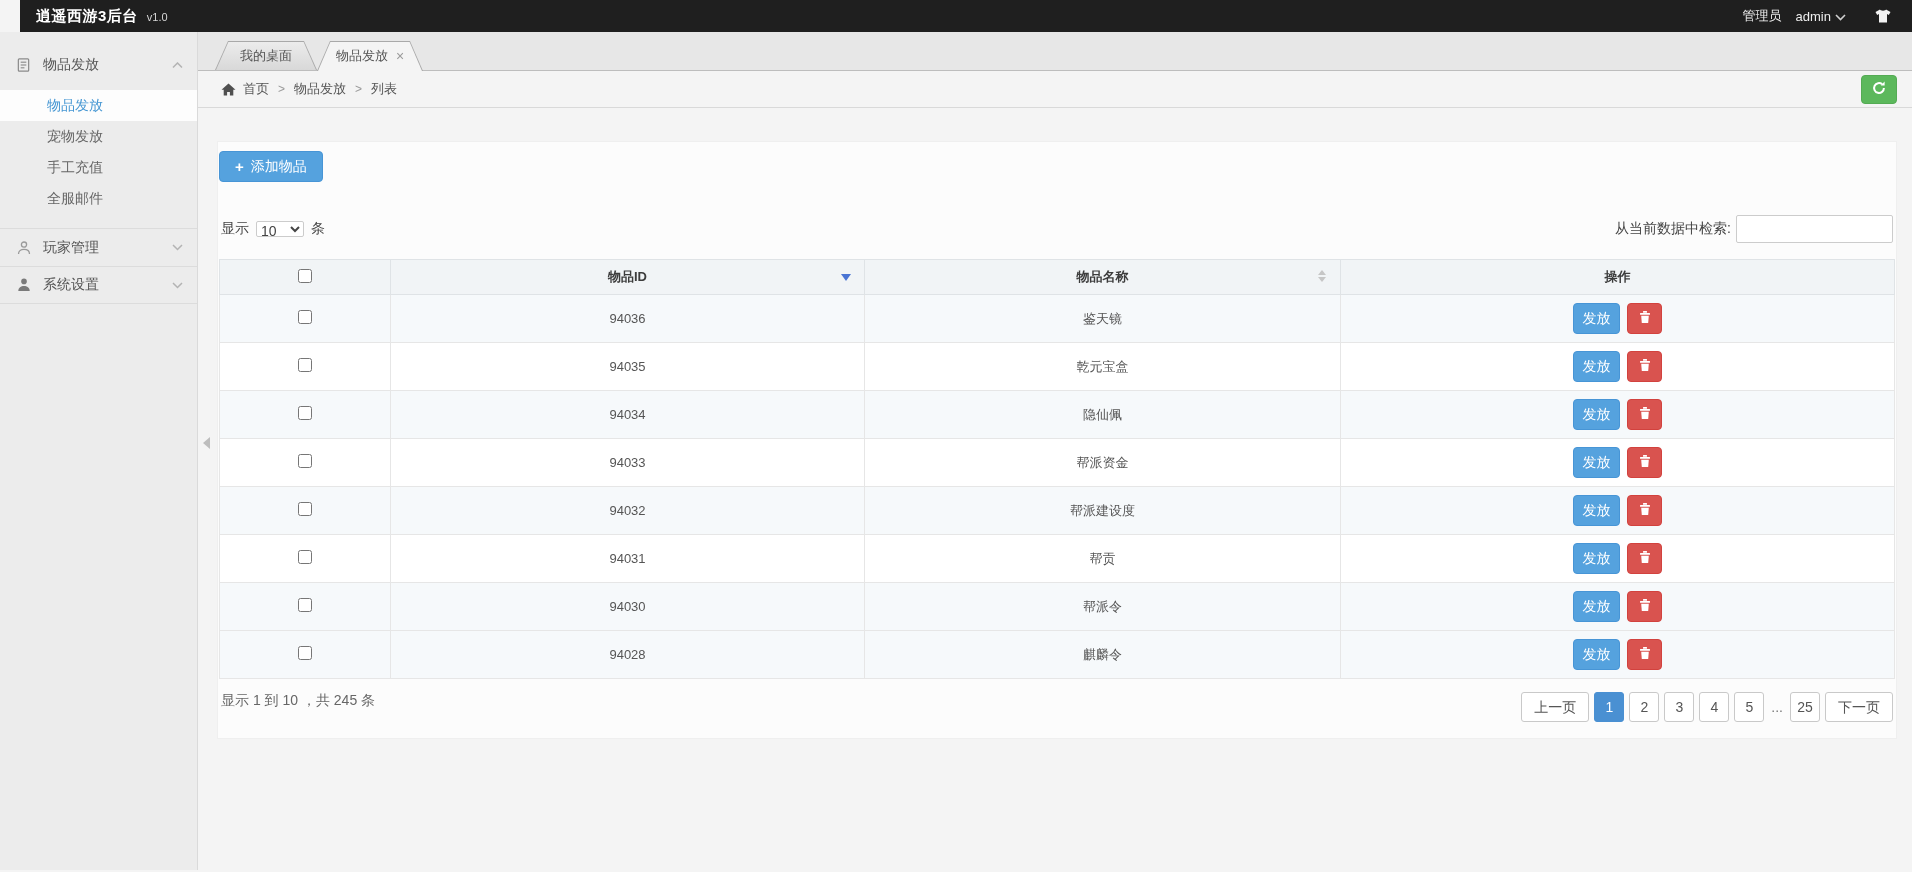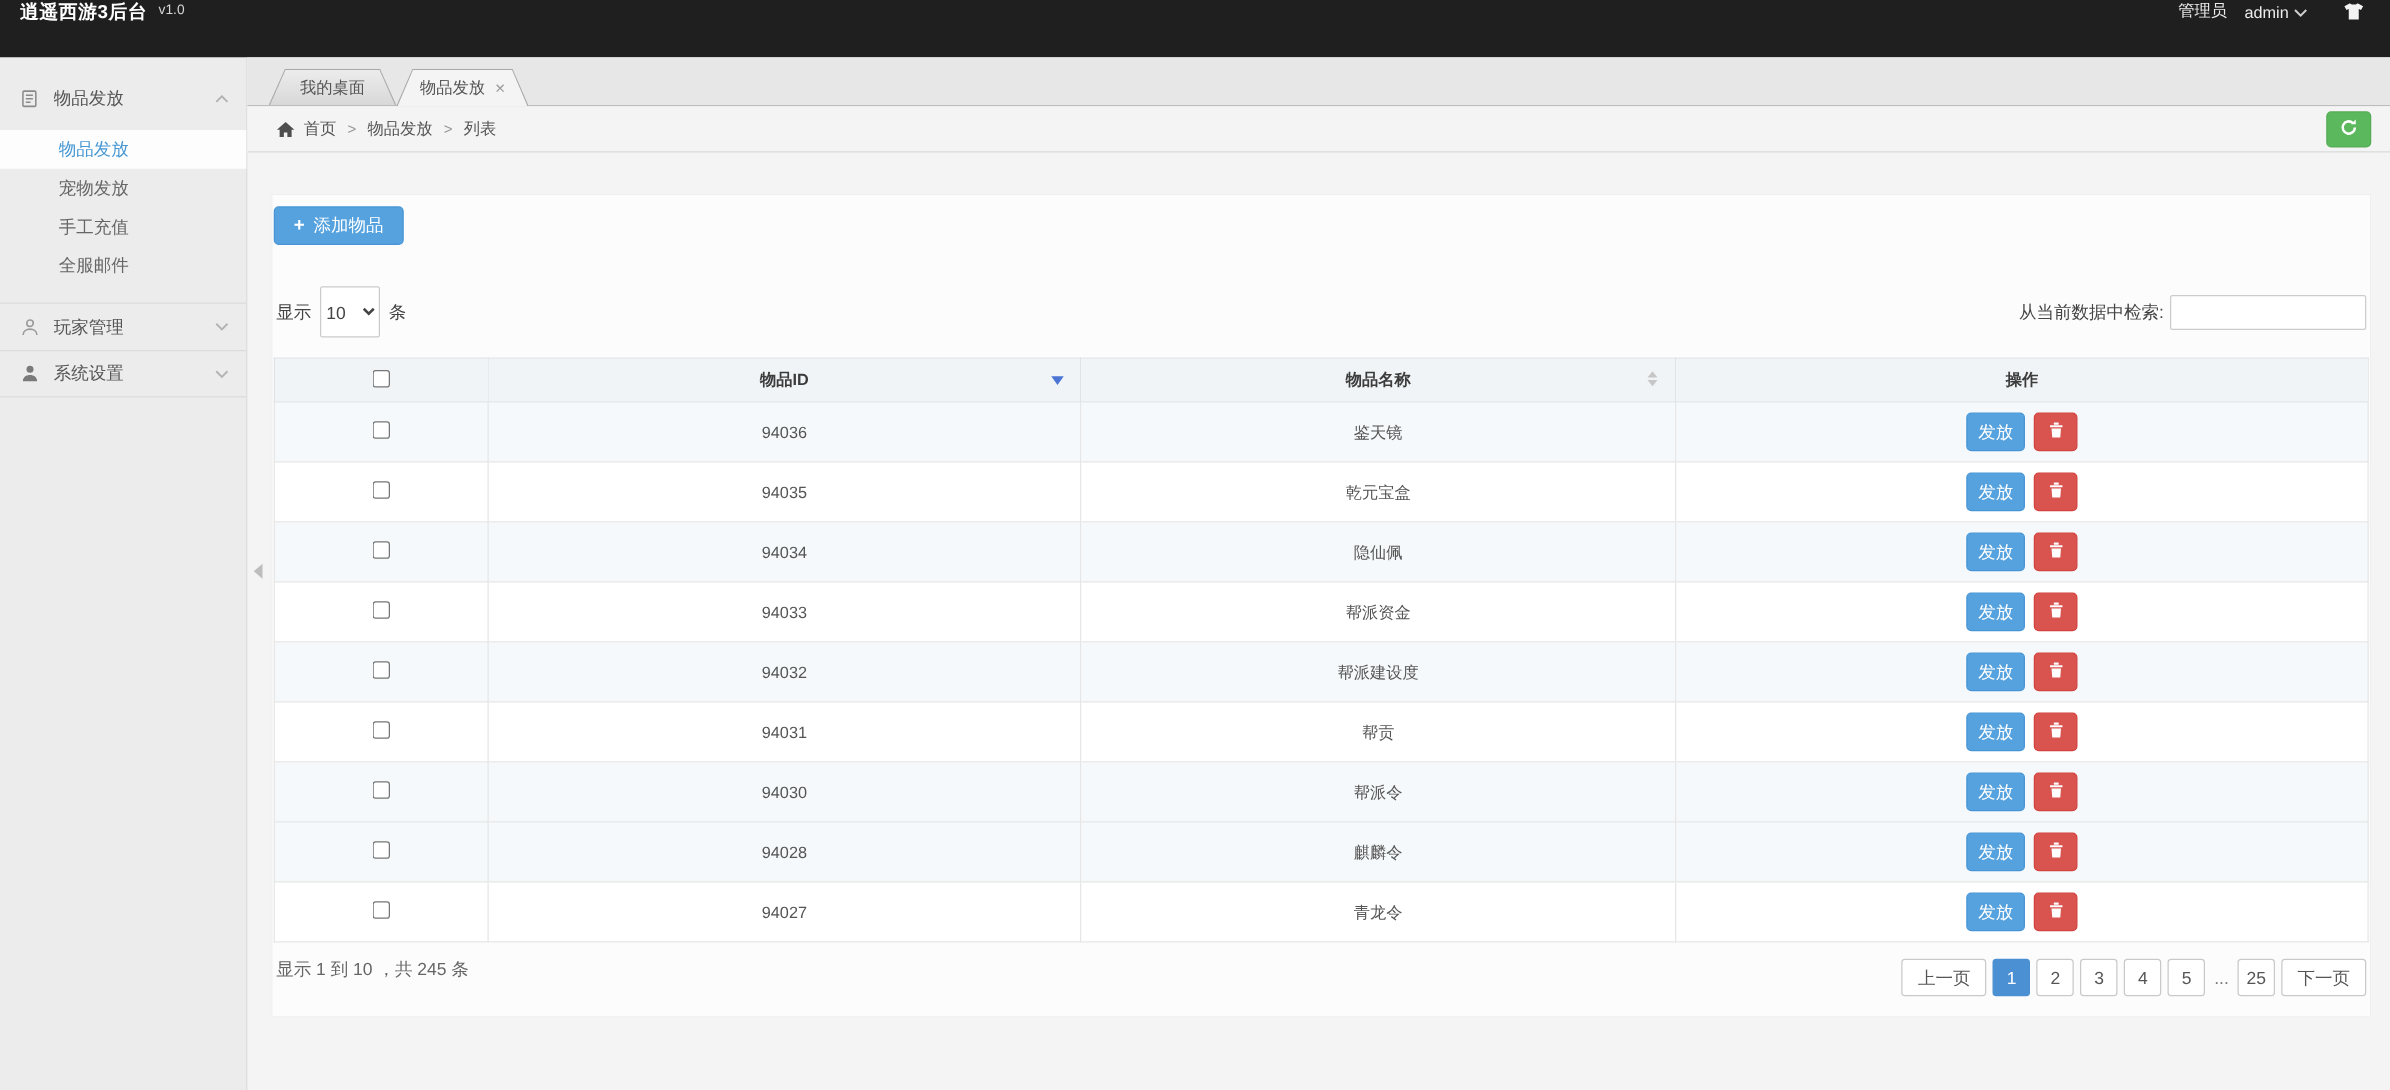--- a/index.html
+++ b/index.html
@@ -1,20 +1,20 @@
 <!DOCTYPE html>
 <html><head>
 <meta charset="utf-8">
 <style>
   * { margin:0; padding:0; box-sizing:border-box; }
   html,body { width:1912px; height:872px; overflow:hidden; }
   body { font-family:"Liberation Sans","DejaVu Sans",sans-serif; background:#f4f4f4; color:#555; }
 
   
-  .topbar { height:46px; background:#1f1f1f; display:flex; align-items:flex-start; padding:0 20px 0 16px; color:#fff; }
+  .topbar { height:32px; background:#1f1f1f; display:flex; align-items:center; padding:0 20px 0 16px; color:#fff;margin-left:20px; }
   .brand { font-size:15px; font-weight:bold; letter-spacing:.5px; }
   .version { font-size:11px; color:#d6d6d6; margin-left:9px; margin-top:2px; }
   .topbar-right { margin-left:auto; display:flex; align-items:center; gap:6px; font-size:13px; color:#ededed; }
   .user-menu { display:flex; align-items:center; gap:4px; cursor:pointer; margin-left:8px; }
   .shirt-wrap { margin-left:22px; display:flex; align-items:center; cursor:pointer; }
 
   
   .shell { display:flex; height:838px; position:relative; }
 
   
@@ -52,21 +52,21 @@
 
   
   .content { flex:1; padding:33px 15px 0 19px; }
   .panel { background:#fcfcfc; border:1px solid #efefef; padding:9px 1px 16px; }
   .toolbar { padding:0 0 9px 0; }
   .add-btn { display:inline-flex; align-items:center; gap:7px; height:31px; padding:0 15px; background:#55a2de; border:1px solid #4795d6; border-radius:4px; color:#fff; font-size:14px; cursor:pointer; font-family:inherit; }
   .add-btn .plus { font-size:15px; font-weight:bold; line-height:1; margin-top:-1px; }
 
   .controls-row { display:flex; align-items:center; margin-top:24px; font-size:14px; color:#444; padding:0 2px; }
   .show-wrap { display:flex; align-items:center; gap:7px; }
-  .page-size { width:48px; height:41px; font-size:14px; color:#444; border:1px solid #ccc; background:#fff; border-radius:2px; font-family:inherit; }
+  .page-size { width:48px; height:16px; font-size:14px; color:#444; border:1px solid #ccc; background:#fff; border-radius:2px; font-family:inherit; }
   .search-wrap { margin-left:auto; display:flex; align-items:center; gap:5px; }
   .search-input { width:157px; height:28px; border:1px solid #ccc; border-radius:2px; background:#fff; padding:0 6px; font-size:13px; font-family:inherit; }
 
   
   table.grid { width:100%; table-layout:fixed; border-collapse:collapse; margin-top:16px; background:#fff; }
   .grid th { height:35px; background:#f1f4f6; border:1px solid #dfe3e6; font-size:13px; font-weight:bold; color:#3c3c3c; position:relative; text-align:center; }
   .grid td { height:48px; border:1px solid #e6e6e6; font-size:13px; color:#555; text-align:center; }
   .grid tr.odd td { background:#f6f9fb; }
   .grid tr.even td { background:#ffffff; }
   .col-check { width:171px; }
@@ -389,37 +389,20 @@
                 <button class="btn-del">
                       <span><svg width="14" height="14" viewBox="0 0 14 14">
                           <rect x="5" y="1" width="4" height="1.7" rx=".5" fill="#fff"></rect>
                           <rect x="2" y="3.1" width="10" height="1.7" rx=".5" fill="#fff"></rect>
                           <path d="M3.2 5.7 h7.6 l-.6 7.3 H3.8 Z" fill="#fff"></path>
                         </svg></span>
                     </button>
               </span>
                 </td>
             </tr>
-            <tr class="even">
-              <td><input type="checkbox" style=""></td>
-              <td>94027</td>
-              <td>青龙令</td>
-              <td>
-                  <span class="act-wrap">
-                <button class="btn-grant">发放</button>
-                <button class="btn-del">
-                      <span><svg width="14" height="14" viewBox="0 0 14 14">
-                          <rect x="5" y="1" width="4" height="1.7" rx=".5" fill="#fff"></rect>
-                          <rect x="2" y="3.1" width="10" height="1.7" rx=".5" fill="#fff"></rect>
-                          <path d="M3.2 5.7 h7.6 l-.6 7.3 H3.8 Z" fill="#fff"></path>
-                        </svg></span>
-                    </button>
-              </span>
-                </td>
-            </tr>
           </tbody>
         </table>
 
         <div class="table-footer">
           <span class="summary">显示 1 到 10 ，共 245 条</span>
           <div class="pagination">
             <span class="page wide">上一页</span>
             <span class="page active">1</span>
             <span class="page">2</span>
             <span class="page">3</span>

